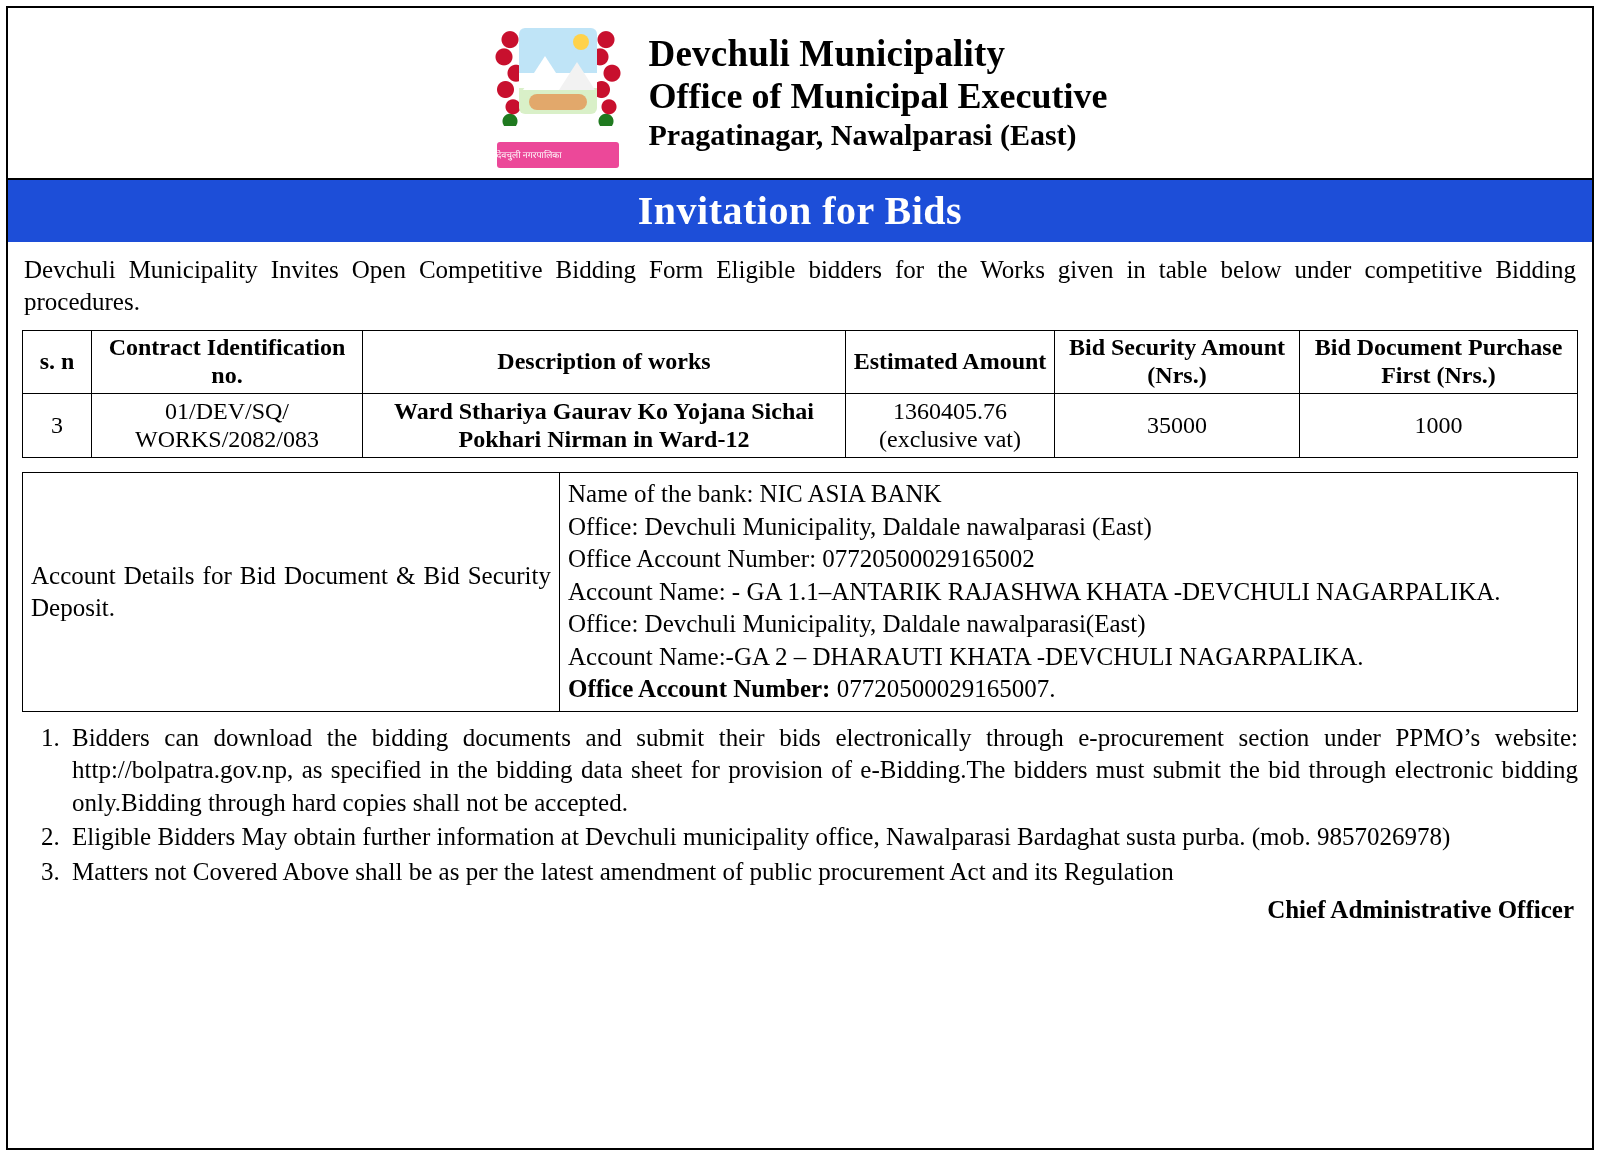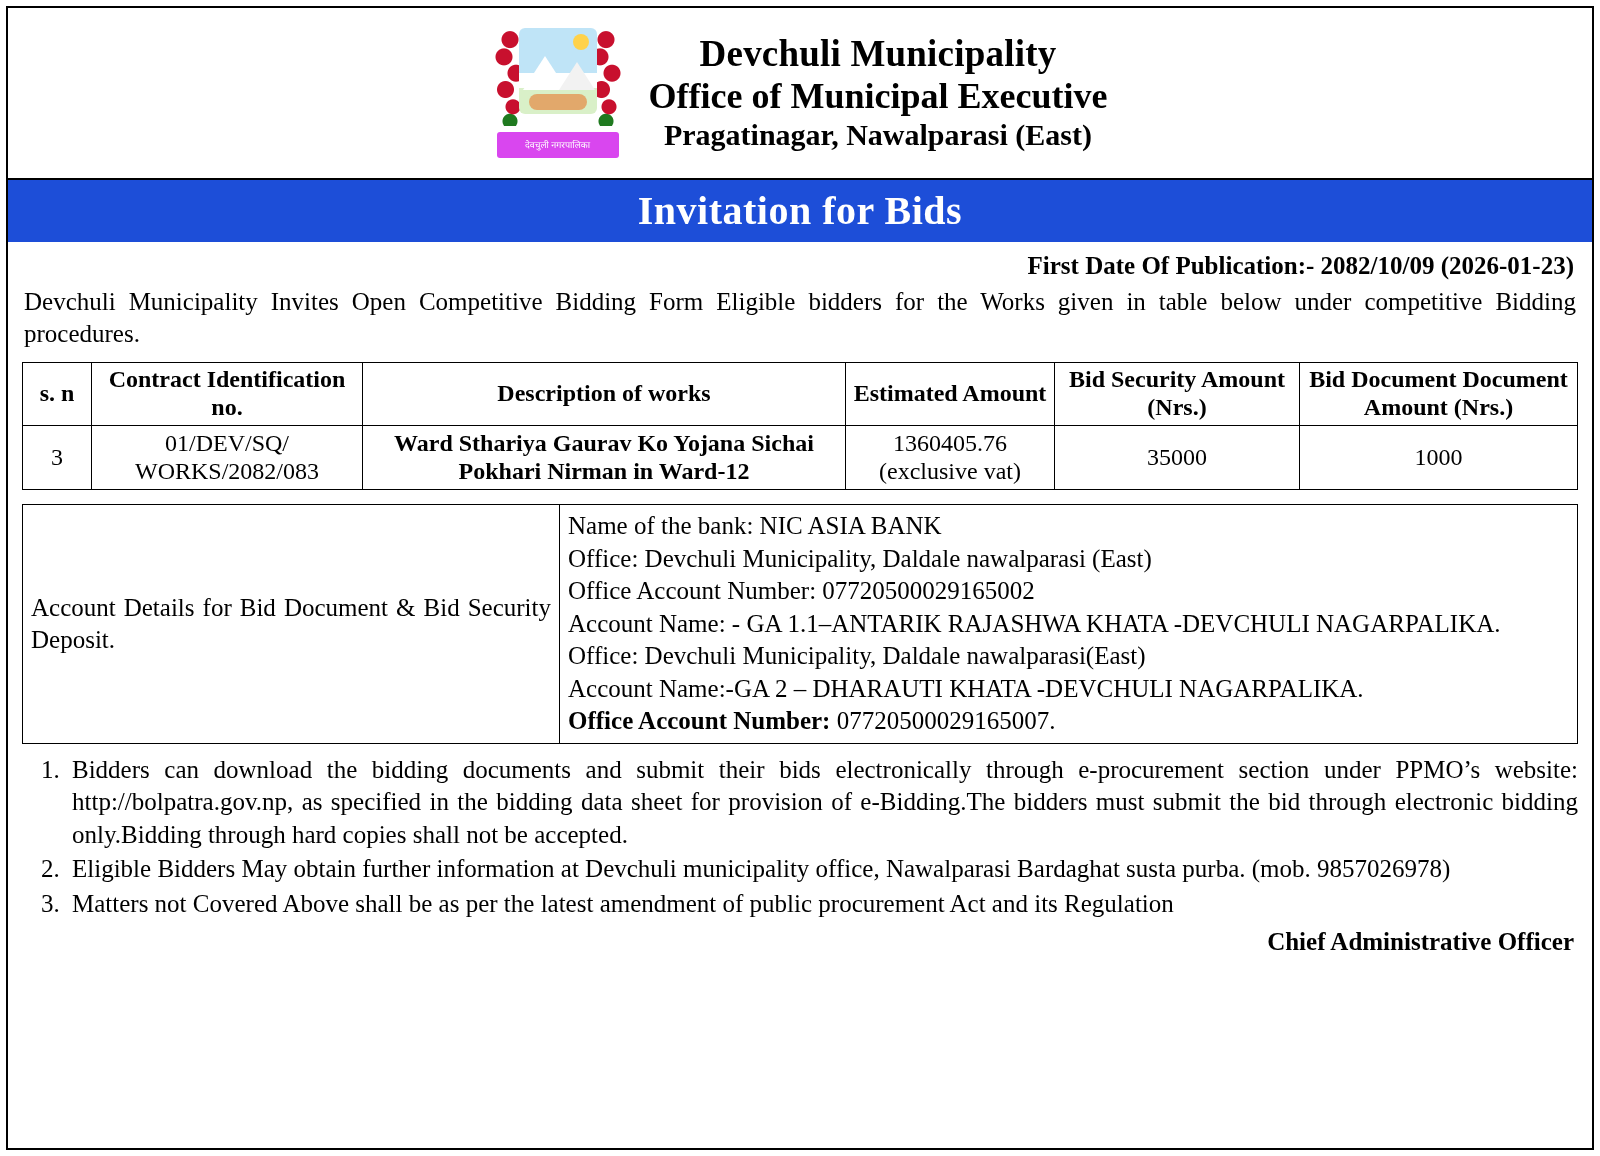--- a/index.html
+++ b/index.html
@@ -41,21 +41,21 @@
     position: relative;
   }
   .emblem {
     width: 130px;
     height: 150px;
     position: relative;
     margin-right: 26px;
     flex: none;
   }
   .header-titles {
-    text-align: center;
+    text-align: left;
     line-height: 1.16;
   }
   .org-name {
     font-size: 37px;
     font-weight: bold;
     letter-spacing: 0.2px;
   }
   .org-office {
     font-size: 36px;
     font-weight: bold;
@@ -121,28 +121,28 @@
     position: absolute;
     left: 10px;
     bottom: 4px;
     width: 58px; height: 16px;
     border-radius: 8px;
     background: #e2a86b;
   }
   .em-banner {
     position: absolute;
     left: 4px;
-    bottom: 10px;
+    bottom: 0;
     width: 122px;
     height: 26px;
-    background: #d946ef;
+    background: #ec4899;
     border-radius: 3px;
     color: #fff;
     font-size: 9px;
-    text-align: center;
+    text-align: left;
     line-height: 26px;
     overflow: hidden;
   }
 
   
   .title-band {
     background: #1d4ed8;
     color: #ffffff;
     text-align: center;
     font-size: 40px;
@@ -260,33 +260,32 @@
         <div class="org-name">Devchuli Municipality</div>
         <div class="org-office">Office of Municipal Executive</div>
         <div class="org-addr">Pragatinagar, Nawalparasi (East)</div>
       </div>
     </div>
 
     <div class="title-band">Invitation for Bids</div>
 
     <div class="body-area">
 
-      <div class="pub-date">First Date Of Publication:- 2082/10/09 (2026-01-23)</div>
 
       <div class="intro">Devchuli Municipality Invites Open Competitive Bidding Form Eligible bidders for the Works given in table below under competitive Bidding procedures.</div>
 
       <table class="grid">
         <thead>
           <tr>
             <th class="c-sn">s. n</th>
             <th class="c-cid">Contract Identification no.</th>
             <th class="c-desc">Description of works</th>
             <th class="c-est">Estimated Amount</th>
             <th class="c-bsec">Bid Security Amount (Nrs.)</th>
-            <th class="c-bdoc">Bid Document Document Amount (Nrs.)</th>
+            <th class="c-bdoc">Bid Document Purchase First (Nrs.)</th>
           </tr>
         </thead>
         <tbody>
           <tr>
             <td class="c-sn">3</td>
             <td class="c-cid">01/DEV/SQ/ WORKS/2082/083</td>
             <td class="c-desc">Ward Sthariya Gaurav Ko Yojana Sichai Pokhari Nirman in Ward-12</td>
             <td class="c-est">1360405.76 (exclusive vat)</td>
             <td class="c-bsec">35000</td>
             <td class="c-bdoc">1000</td>

